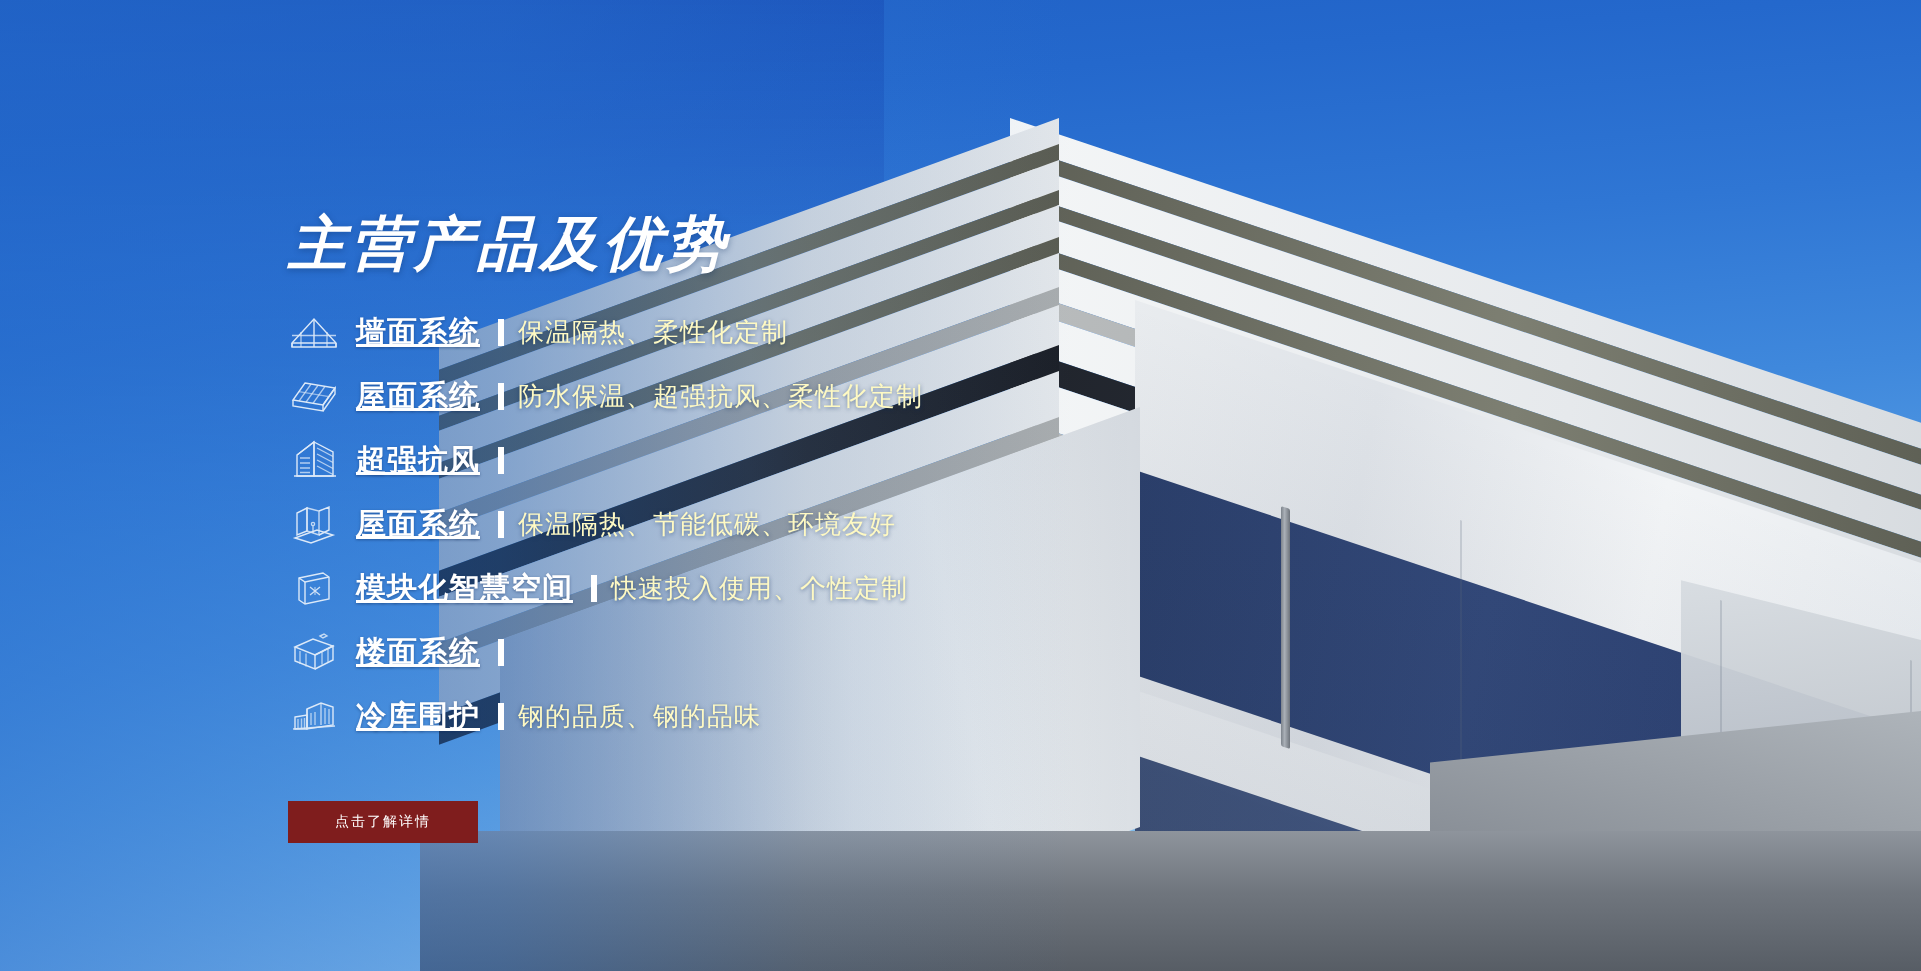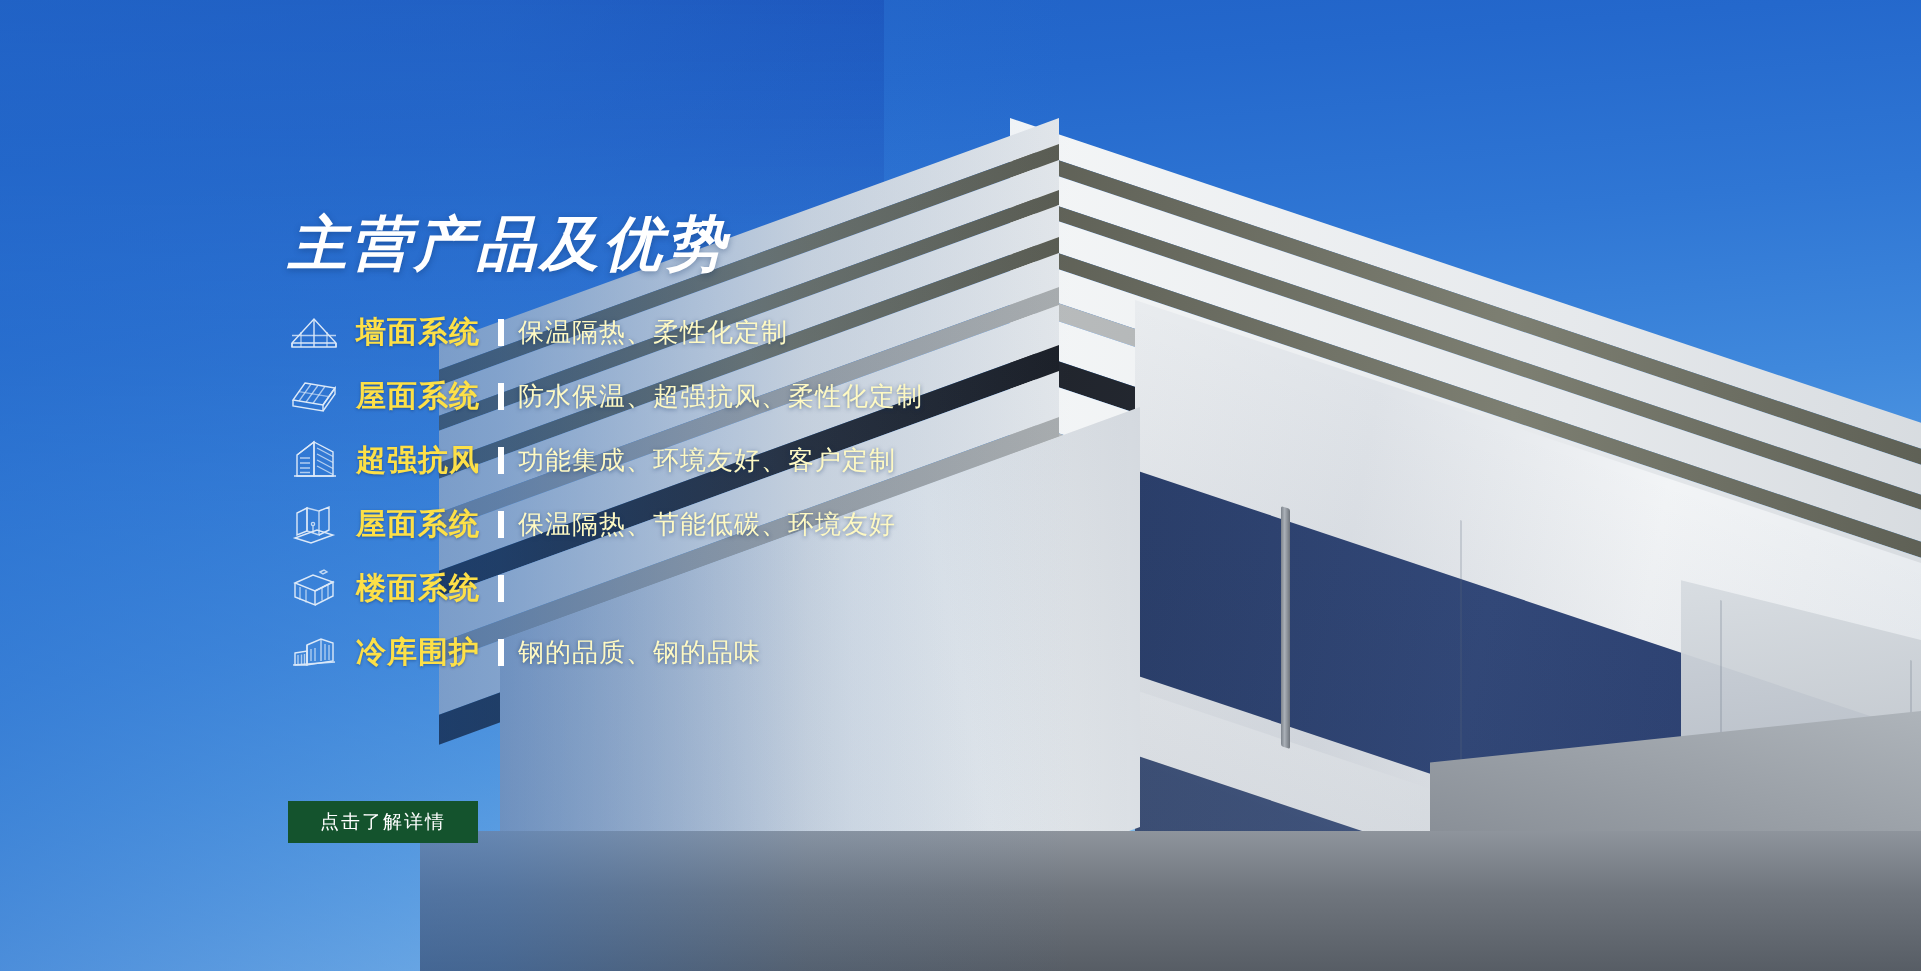--- a/index.html
+++ b/index.html
@@ -157,47 +157,48 @@
     height:64px;
     white-space:nowrap;
   }
   .f-icon{
     width:52px; height:46px; flex:0 0 52px;
     display:flex; align-items:center; justify-content:center;
     margin-right:16px;
   }
   .f-icon svg{ display:block; }
   .f-title{
-    color:#fde047;
+    color:#ffffff;
     font-size:30px; font-weight:bold;
     letter-spacing:1px;
     text-shadow:0 1px 3px rgba(10,40,90,.45);
+    text-decoration:underline;
   }
   .f-sep{
     display:inline-block;
     width:6px; height:27px;
     background:#ffffff;
     margin:0 14px 0 18px;
     vertical-align:middle;
     flex:0 0 6px;
   }
   .f-desc{
     color:#fef9c3;
     font-size:26px;
     letter-spacing:1px;
     text-shadow:0 1px 4px rgba(10,40,90,.55);
   }
 
   .cta{
     position:absolute; left:288px; top:801px;
     width:190px; height:42px;
-    background:#14532d;
+    background:#7f1d1d;
     color:#ffffff;
     display:flex; align-items:center; justify-content:center;
-    font-size:19px; letter-spacing:2px;
+    font-size:14px; letter-spacing:2px;
     cursor:pointer; user-select:none;
     border:0;
   }
 </style>
 </head>
 <body>
 
 <div id="hero">
 
   <div class="sky"></div>
@@ -304,39 +305,52 @@
           <path d="M25 4 L44 14 L44 38 L25 38 Z"></path>
           <path d="M25 4 L25 38 L8 38 L8 17 Z"></path>
           <path d="M8 17 L25 4"></path>
           <path d="M28 10 L44 18.5 M28 16 L44 24.5 M28 22 L44 30.5 M28 28 L44 36.5" opacity=".75"></path>
           <path d="M11 20 L21 20 M11 25 L21 25 M11 30 L21 30 M11 34.5 L21 34.5" opacity=".75"></path>
           <path d="M5 38 L47 38"></path>
         </svg>
       </span>
       <span class="f-title">超强抗风</span>
       <span class="f-sep"></span>
-      <span class="f-desc">功能集成、环境友好、客户定制</span>
     </div>
 
     <div class="feature-row">
       <span class="f-icon">
         <svg width="50" height="44" viewBox="0 0 50 44" fill="none" stroke="#dce9f8" stroke-width="1.4">
           <path d="M8 33 L8 11 L18 6 L18 29 Z"></path>
           <path d="M18 6 L18 29 L30 33 L30 9 Z" opacity=".85"></path>
           <path d="M30 9 L40 5 L40 28 L30 33"></path>
           <path d="M6 36 L22 41 L44 33 L28 28 Z"></path>
           <path d="M24 24 L24 31" opacity=".8"></path>
           <circle cx="24" cy="22" r="1.6" opacity=".85"></circle>
         </svg>
       </span>
       <span class="f-title">屋面系统</span>
       <span class="f-sep"></span>
       <span class="f-desc">保温隔热、节能低碳、环境友好</span>
     </div>
 
+    <div class="feature-row">
+      <span class="f-icon">
+        <svg width="50" height="44" viewBox="0 0 50 44" fill="none" stroke="#dce9f8" stroke-width="1.4">
+          <path d="M10 12 L34 7 L40 11 L40 33 L16 38 L10 34 Z"></path>
+          <path d="M10 12 L16 16 L40 11"></path>
+          <path d="M16 16 L16 38"></path>
+          <path d="M21 21 L31 29 M31 21 L21 29" opacity=".9"></path>
+          <path d="M26 21 L26 29" opacity=".6"></path>
+        </svg>
+      </span>
+      <span class="f-title">模块化智慧空间</span>
+      <span class="f-sep"></span>
+      <span class="f-desc">快速投入使用、个性定制</span>
+    </div>
 
     <div class="feature-row">
       <span class="f-icon">
         <svg width="50" height="44" viewBox="0 0 50 44" fill="none" stroke="#dce9f8" stroke-width="1.4">
           <path d="M6 17 L24 9 L44 16 L26 25 Z"></path>
           <path d="M6 17 L6 31 L26 39 L26 25"></path>
           <path d="M26 25 L44 16 L44 30 L26 39"></path>
           <path d="M11 21 L11 34 M17 23.5 L17 36.5" opacity=".7"></path>
           <path d="M33 21.5 L33 34.5 M39 19 L39 32" opacity=".7"></path>
           <path d="M31 6 L35 4 L38 6 L34 8 Z" opacity=".85"></path>

